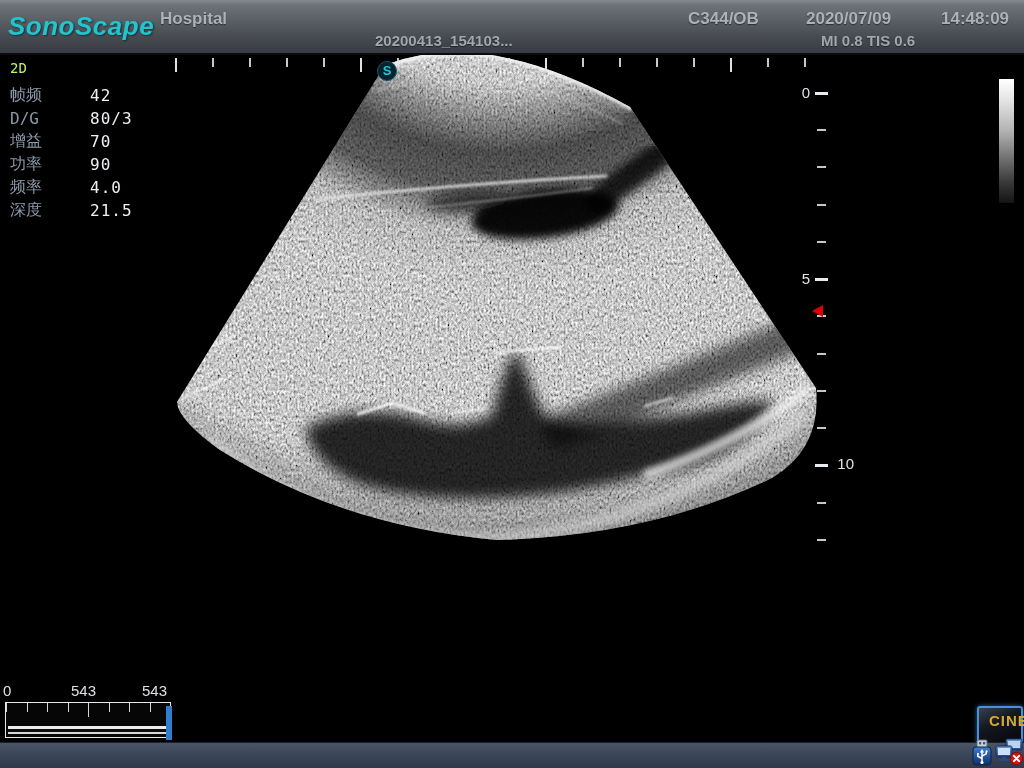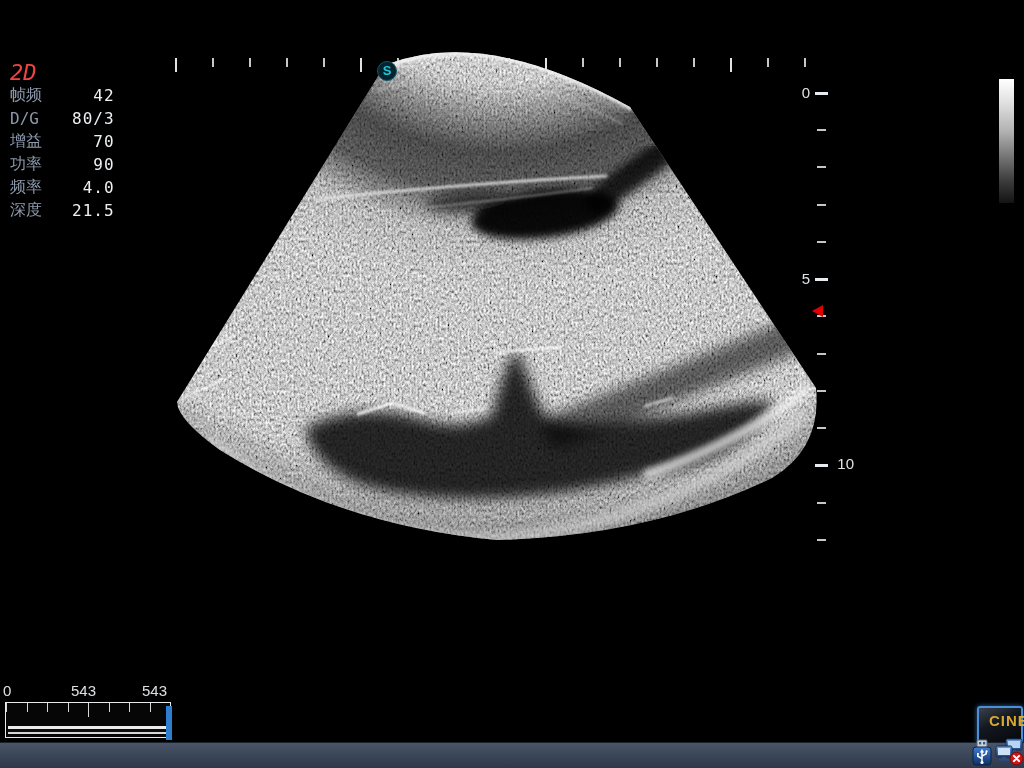--- a/index.html
+++ b/index.html
@@ -16,25 +16,25 @@
   .hdr1{top:9px;font-size:17px;font-weight:bold;color:#adb2b8;text-shadow:0 1px 1px rgba(0,0,0,.5);}
   .hdr2{top:32px;font-size:15px;font-weight:bold;color:#a2a7ad;text-shadow:0 1px 1px rgba(0,0,0,.5);}
   #hospital{left:160px;}
   #preset{left:688px;}
   #date{left:806px;}
   #time{left:941px;}
   #examid{left:375px;}
   #mitis{left:821px;}
 
   
-  #mode2d{left:10px;top:60px;font-size:22px;color:#ef4444;font-family:"DejaVu Sans Mono",monospace;font-style:italic;}
+  #mode2d{left:10px;top:60px;font-size:14px;color:#bef264;font-family:"DejaVu Sans Mono",monospace;}
   #params{left:10px;top:84px;font-family:"DejaVu Sans Mono","DejaVu Sans",monospace;font-size:16px;}
-  .prow{display:flex;height:23px;align-items:center;justify-content:space-between;}
+  .prow{display:flex;height:23px;align-items:center;}
   .plabel{width:62px;color:#8e99ab;}
-  .pvalue{color:#edf0f2;margin-left:0;letter-spacing:1px;}
+  .pvalue{color:#edf0f2;margin-left:18px;letter-spacing:1px;}
 
   
   #topruler-short{left:175px;top:58px;width:640px;height:9px;
     background:repeating-linear-gradient(90deg,#c4c8cb 0 2px,transparent 2px 37px);}
   #topruler-tall{left:175px;top:58px;width:640px;height:14px;
     background:repeating-linear-gradient(90deg,#e0e3e6 0 2px,transparent 2px 185px);}
   #depthruler-minor{left:817px;top:92px;width:9px;height:449px;
     background:repeating-linear-gradient(180deg,#c4c8cb 0 2px,transparent 2px 37.25px);}
   #depthruler-major{left:815px;top:92px;width:13px;height:450px;
     background:repeating-linear-gradient(180deg,#e8ebee 0 3px,transparent 3px 186.25px);}
@@ -166,20 +166,29 @@
       </g>
 
       <g fill="none" stroke-linecap="round">
         <path d="M388,66 Q485,26 630,107" stroke="#e8e8e8" stroke-width="14" opacity="0.3" filter="url(#b6)"></path>
         <path d="M388,66 Q485,26 630,107" stroke="#f5f5f5" stroke-width="6" opacity="0.8" filter="url(#b1)"></path>
         <path d="M380,90 Q488,52 622,124" stroke="#cccccc" stroke-width="3.5" opacity="0.3" filter="url(#b1)"></path>
       </g>
     </g>
   </svg>
 
+  <div class="abs" id="topbar">
+    <div class="abs" id="logo">SonoScape</div>
+    <div class="abs hdr1" id="hospital">Hospital</div>
+    <div class="abs hdr1" id="preset">C344/OB</div>
+    <div class="abs hdr1" id="date">2020/07/09</div>
+    <div class="abs hdr1" id="time">14:48:09</div>
+    <div class="abs hdr2" id="examid">20200413_154103...</div>
+    <div class="abs hdr2" id="mitis">MI 0.8 TIS 0.6</div>
+  </div>
 
   <div class="abs" id="mode2d">2D</div>
   <div class="abs" id="params">
     <div class="prow">
       <span class="plabel">帧频</span>
       <span class="pvalue">42</span>
     </div>
     <div class="prow">
       <span class="plabel">D/G</span>
       <span class="pvalue">80/3</span>

